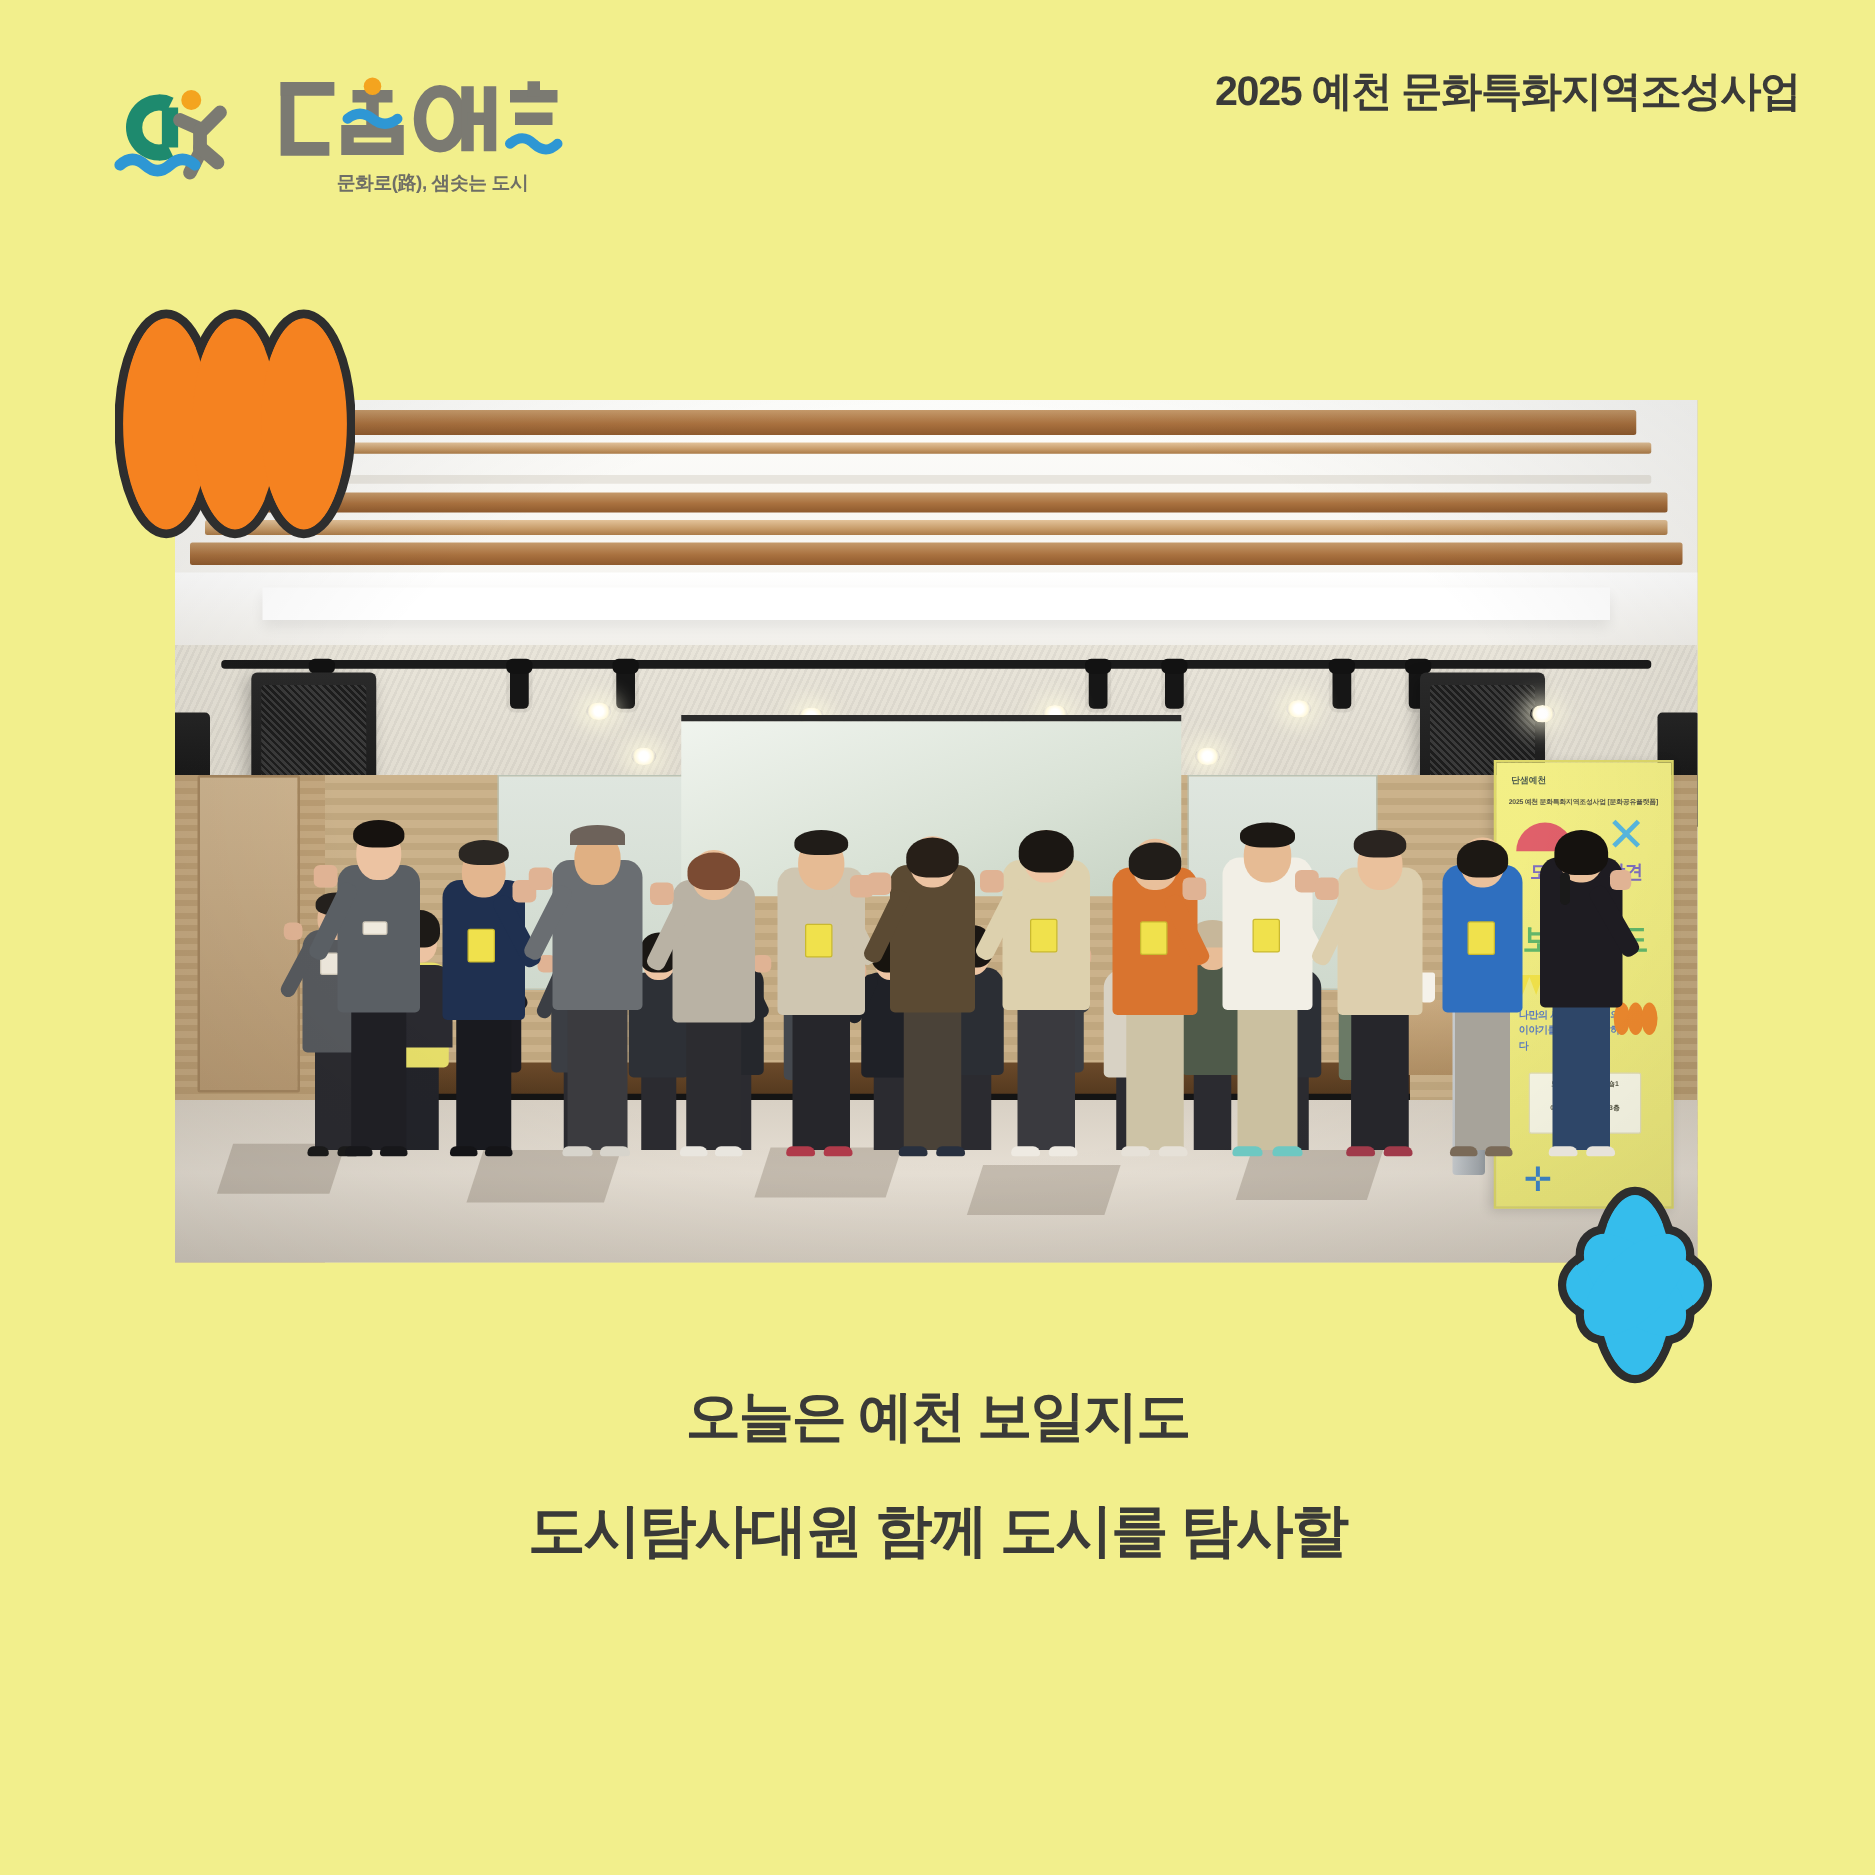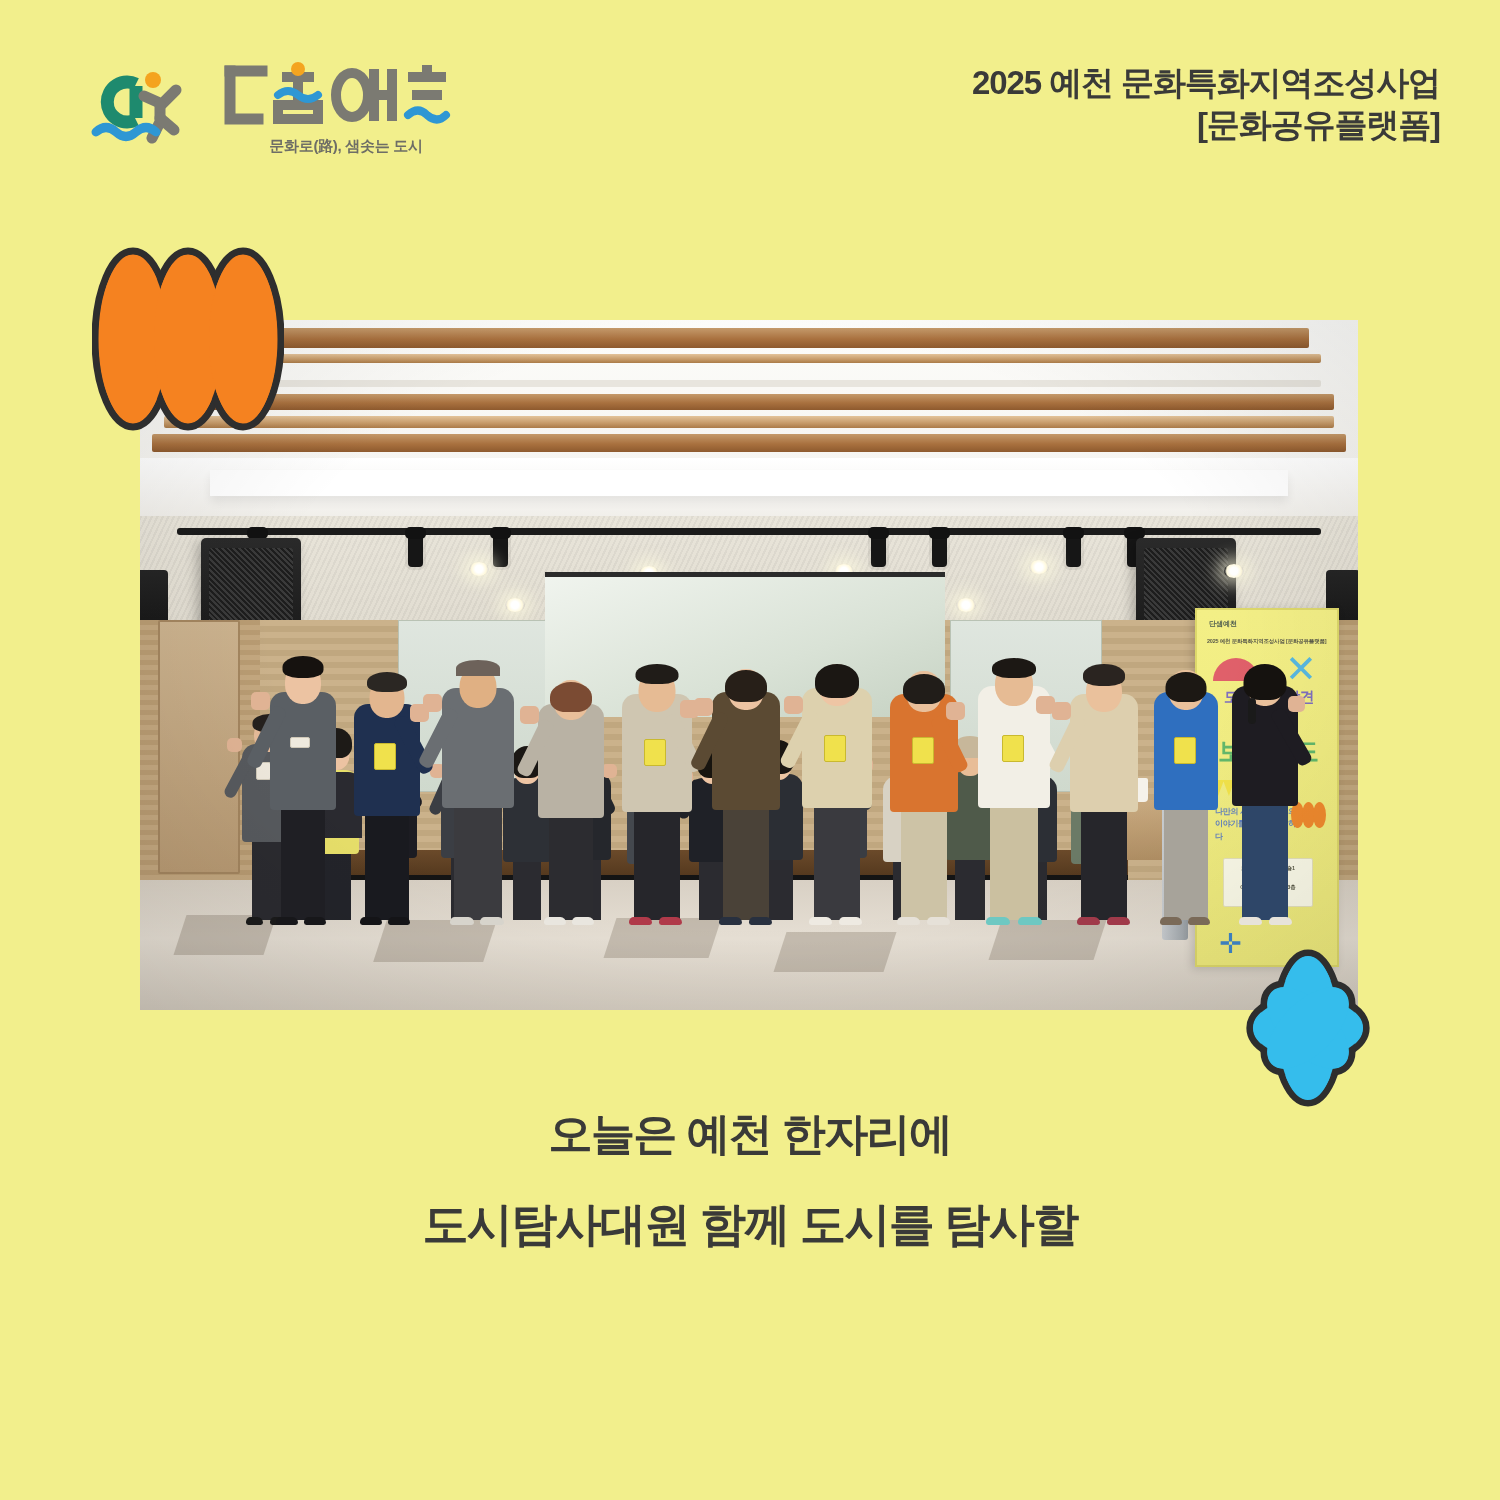--- a/index.html
+++ b/index.html
@@ -52,21 +52,21 @@
     font-size: 15px;
     font-weight: 700;
     color: #6E6E66;
     letter-spacing: -0.3px;
     white-space: nowrap;
   }
 
   .header-title {
     position: absolute;
     right: 60px;
-    top: 62px;
+    top: 52px;
     text-align: right;
     line-height: 1.28;
   }
   .header-title .line {
     font-size: 33px;
     font-weight: 900;
     color: #3A3A38;
     letter-spacing: -1.1px;
     white-space: nowrap;
     display: block;
@@ -367,21 +367,20 @@
         <path d="M190 34 L220 34"></path>
       </g>
       <path d="M186 54 q10 -9 19 0 q10 9 19 0" fill="none" stroke="#2E97D4" stroke-width="8" stroke-linecap="round"></path>
     </svg>
 
     <div class="logo-tagline">문화로(路), 샘솟는 도시</div>
   </div>
 
   <div class="header-title">
     <span class="line">2025 예천 문화특화지역조성사업</span>
-    <span class="line">[문화공유플랫폼]</span>
   </div>
 
   <div class="photo-frame">
     <div class="photo-inner">
 
       <div class="ceiling-white"></div>
       <div class="beam" style="left:4%;top:8px;width:92%;height:20px;"></div>
       <div class="beam light" style="left:3%;top:34px;width:94%;height:9px;"></div>
       <div class="beam" style="left:3%;top:60px;width:94%;height:7px;background:#e8e5de;"></div>
       <div class="beam" style="left:2%;top:74px;width:96%;height:16px;"></div>
@@ -748,17 +747,17 @@
     </g>
     <g fill="#35BDEC">
       <ellipse cx="100" cy="85" rx="58" ry="32"></ellipse>
       <ellipse cx="100" cy="85" rx="32" ry="76"></ellipse>
       <ellipse cx="100" cy="85" rx="54" ry="28" transform="rotate(45 100 85)"></ellipse>
       <ellipse cx="100" cy="85" rx="54" ry="28" transform="rotate(-45 100 85)"></ellipse>
     </g>
   </svg>
 
   <div class="caption">
-    <span class="cline">오늘은 예천 한자리에</span>
+    <span class="cline">오늘은 예천 보일지도</span>
     <span class="cline">도시탐사대원 함께 도시를 탐사할</span>
   </div>
 
 </div>
 
 </body></html>

